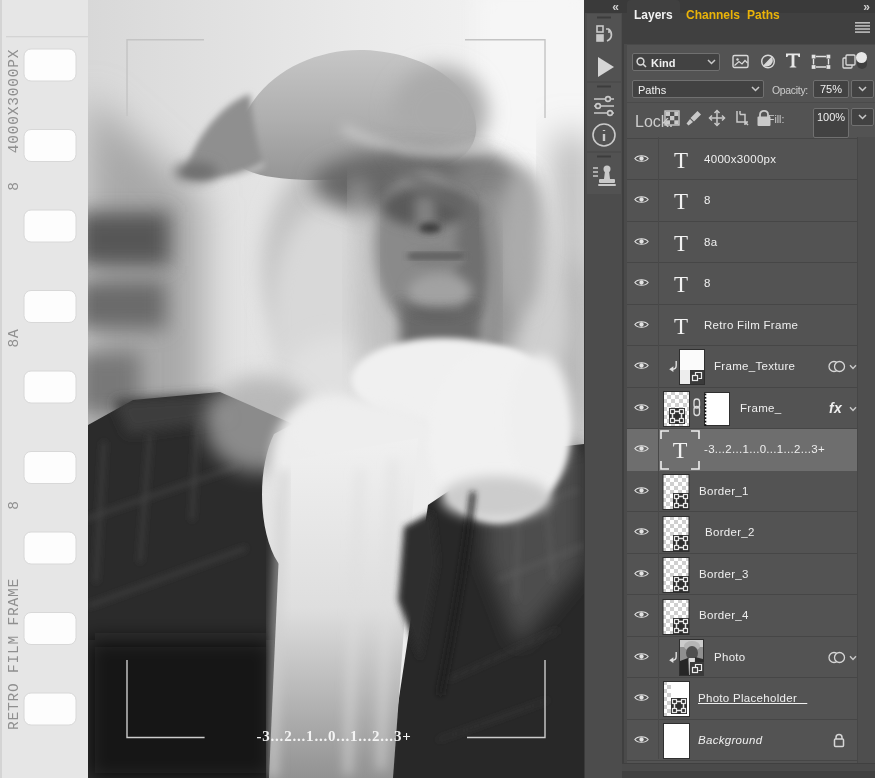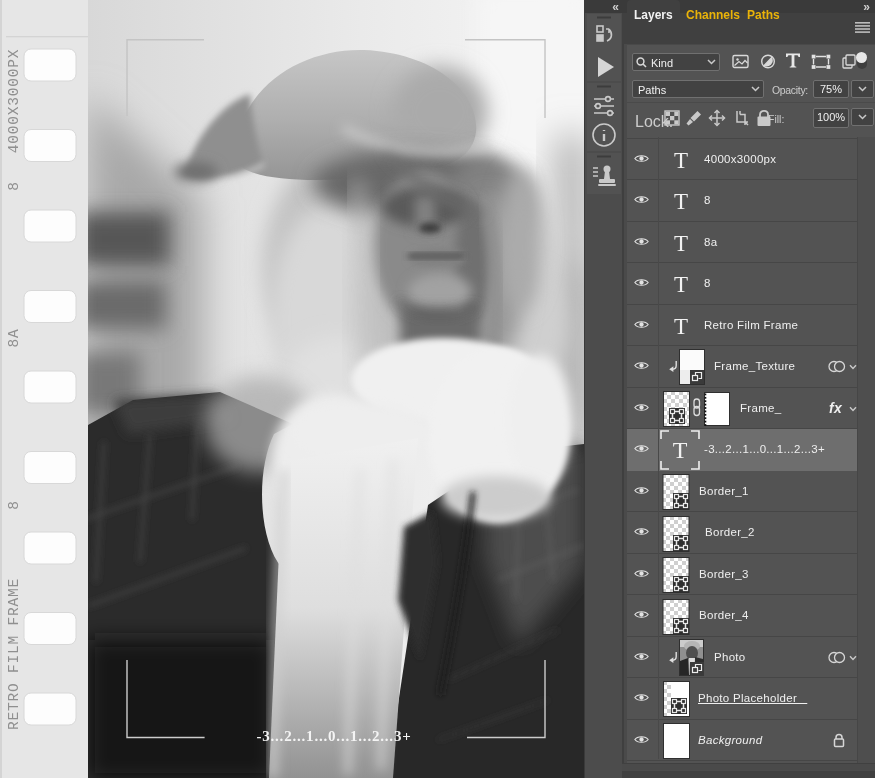--- a/index.html
+++ b/index.html
@@ -228,21 +228,21 @@
         <rect y="3.1" width="15" height="1.6"></rect>
         <rect y="6.2" width="15" height="1.6"></rect>
         <rect y="9.3" width="15" height="1.6"></rect>
       </g>
     </svg>
 <div class="inp" style="left:10px;top:53px;width:88px;height:18px;"></div>
 <svg class="abs" style="left:14px;top:56.5px" width="11" height="11" viewBox="0 0 11 11">
       <circle cx="4.5" cy="4.5" r="3.4" fill="none" stroke="#d8d8d8" stroke-width="1.5"></circle>
       <path d="M7,7 L10,10" stroke="#d8d8d8" stroke-width="1.6"></path>
     </svg>
-<div class="lbl" style="left:29px;top:57px;color:#f0f0f0;">Kind</div>
+<div class="lbl" style="left:29px;top:57px;color:#f0f0f0;font-weight:bold;">Kind</div>
 <svg class="abs" style="left:85px;top:59px" width="9" height="6" viewBox="0 0 9 6">
       <path d="M1,1 L4.5,4.5 L8,1" stroke="#c9c9c9" stroke-width="1.5" fill="none"></path>
     </svg>
 <svg class="abs" style="left:110px;top:52px" width="145" height="20" viewBox="0 0 145 20">
 <g stroke="#d9d9d9" fill="none" stroke-width="1.4">
 <rect x="1" y="3.5" width="15" height="12" rx="1.5"></rect>
 <circle cx="5.5" cy="7.5" r="1.2" fill="#d9d9d9" stroke="none"></circle>
 <path d="M2.5,13.5 L7,9.5 L10,12 L13,8.5 L15.5,11" stroke-width="1.2"></path>
 <circle cx="36" cy="9.5" r="6.3"></circle>
 <path d="M31.7,14 L40.3,5" stroke-width="1.4"></path>
@@ -295,21 +295,21 @@
 <g stroke="#c9c9c9" stroke-width="1.5" fill="none">
 <path d="M73,3 L73,14 L84,14 M76,6.5 L81,6.5 L81,17 M76,6.5 L76,3 M81,14 L84,17"></path>
 </g>
 <g>
           <path d="M96,9 L96,6.5 C96,4 98,2.8 100,2.8 C102,2.8 104,4 104,6.5 L104,9" stroke="#c9c9c9" stroke-width="1.8" fill="none"></path>
 <rect x="93.5" y="8.5" width="13" height="9.5" rx="1" fill="#c9c9c9"></rect>
         </g>
 </g>
     </svg>
 <div class="lbl" style="left:146px;top:113px;width:40px;text-align:left;font-size:10.5px;">Fill:</div>
-<div class="inp" style="left:191px;top:108px;width:36px;height:20px;text-align:center;line-height:16px;">100%</div>
+<div class="inp" style="left:191px;top:108px;width:36px;height:30px;text-align:center;line-height:16px;">100%</div>
 <div class="inp" style="left:229px;top:108px;width:23px;height:18px;"></div>
 <svg class="abs" style="left:236px;top:114px" width="9" height="6" viewBox="0 0 9 6">
       <path d="M1,1 L4.5,4.5 L8,1" stroke="#c9c9c9" stroke-width="1.5" fill="none"></path>
     </svg>
 <div class="rowline" style="top:137.5px"></div>
 <div class="rowline" style="top:179.0px"></div>
 <div class="rowline" style="top:220.5px"></div>
 <div class="rowline" style="top:262.0px"></div>
 <div class="rowline" style="top:303.5px"></div>
 <div class="rowline" style="top:345.0px"></div>

